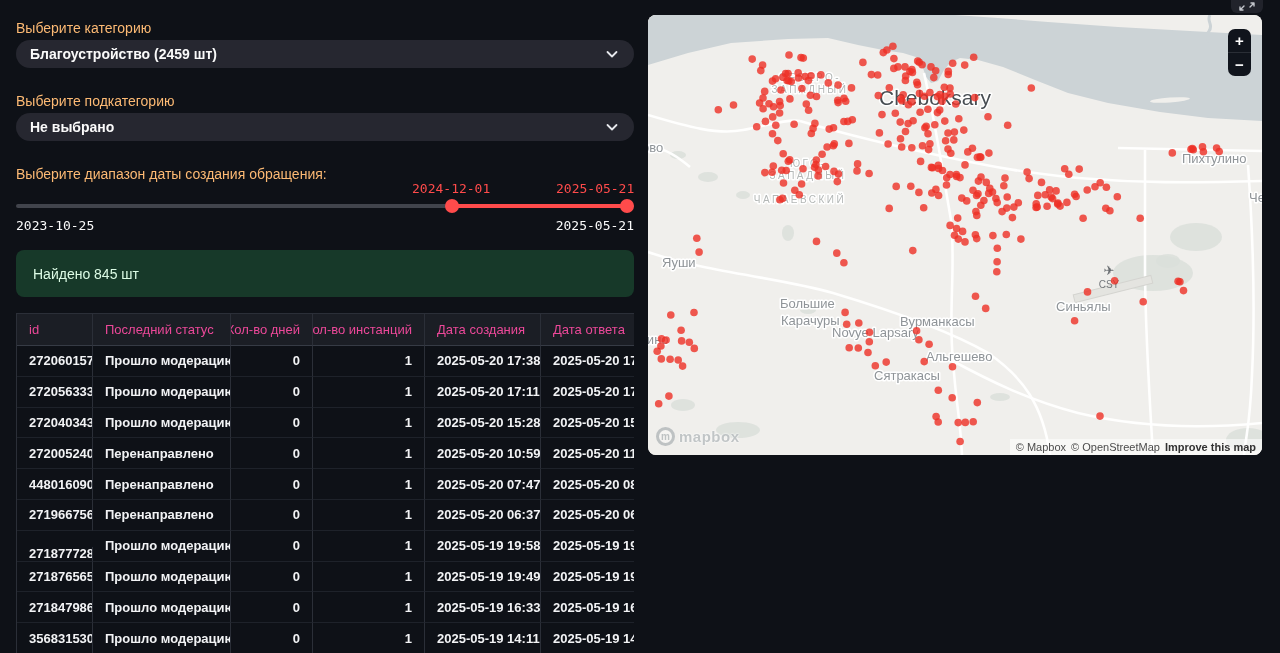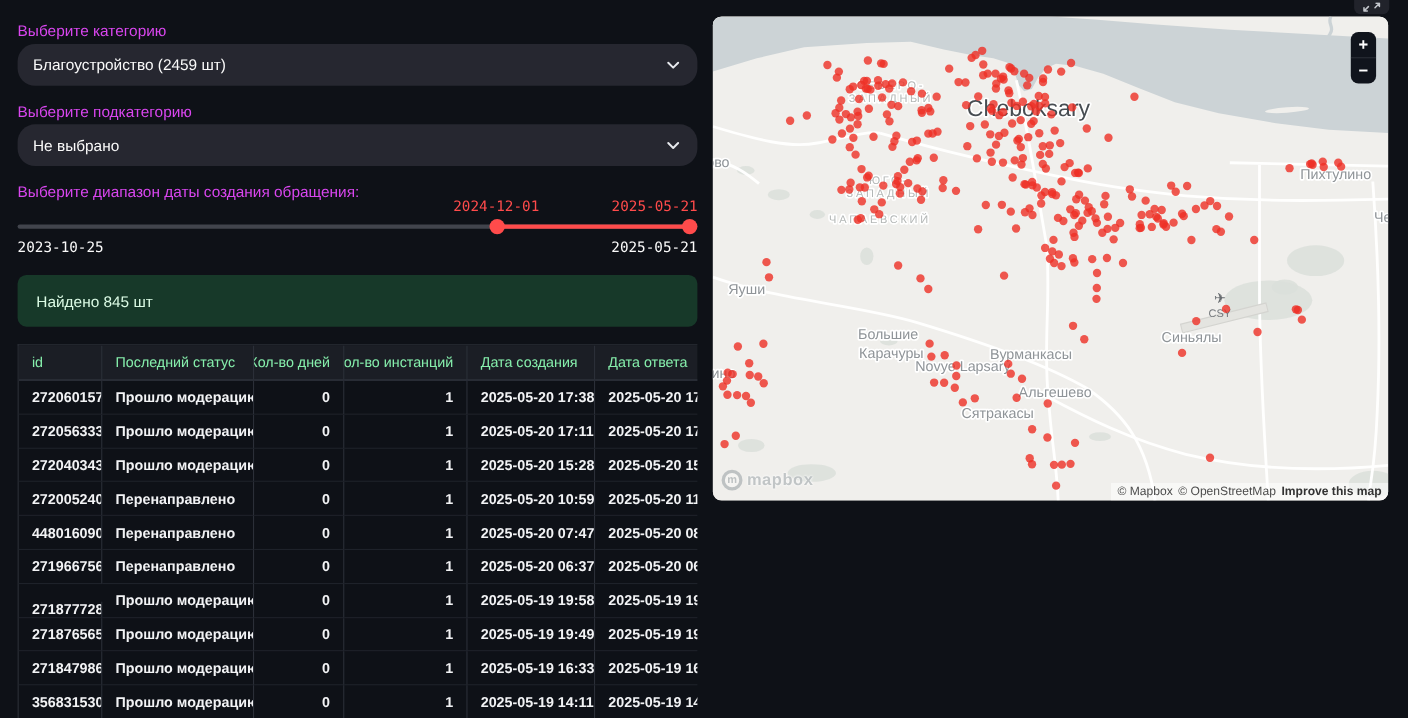--- a/index.html
+++ b/index.html
@@ -1,23 +1,23 @@
 <!DOCTYPE html>
 <html><head>
 <meta charset="utf-8">
 <style>
   * { margin:0; padding:0; box-sizing:border-box; }
   html,body { width:1280px; height:653px; overflow:hidden; }
   body { background:#0e1117; font-family:"Liberation Sans", sans-serif; color:#fafafa; position:relative; }
 
   .left-col { position:absolute; left:16px; top:0; width:618px; }
 
-  .widget-label { font-size:14px; color:#d946ef; position:absolute; left:0; }
-  .selectbox { position:absolute; left:0; width:618px; height:38px; background:#262730; border-radius:16px;
-               display:flex; align-items:center; padding:0 14px; cursor:pointer; }
+  .widget-label { font-size:14px; color:#fdba74; position:absolute; left:0; }
+  .selectbox { position:absolute; left:0; width:618px; height:28px; background:#262730; border-radius:16px;
+               display:flex; align-items:center; padding:0 14px; cursor:pointer;font-weight:bold; }
   .selectbox .sel-text { font-size:14px; color:#fafafa; flex:1; }
   .selectbox svg { flex:0 0 auto; }
 
   
   .slider-zone { position:absolute; left:0; top:183px; width:618px; height:52px; }
   .slider-track { position:absolute; left:0; top:21px; width:618px; height:4px; background:#41444c; border-radius:2px; }
   .slider-active { position:absolute; top:21px; height:4px; background:#ff4b4b; border-radius:2px; }
   .slider-thumb { position:absolute; top:16px; width:14px; height:14px; border-radius:50%; background:#ff4b4b; cursor:grab; }
   .thumb-val { position:absolute; top:-2px; font-family:"DejaVu Sans Mono", monospace; font-size:13px; color:#ff4b4b; white-space:nowrap; }
   .range-min, .range-max { position:absolute; top:35px; font-family:"DejaVu Sans Mono", monospace; font-size:13px; color:#fafafa; }
@@ -25,21 +25,21 @@
 
   .success-box { position:absolute; left:0; top:250px; width:618px; height:47px; background:#173929; border-radius:8px;
                  display:flex; align-items:center; padding:0 17px; }
   .success-box span { font-size:14px; color:#dcfbe5; }
 
   
   .tbl { position:absolute; left:0; top:313px; width:618px; height:340px; overflow:hidden;
          border-left:1px solid #2b2f38; border-top:1px solid #2b2f38; }
   .tbl-row { display:flex; width:684px; }
   .tbl-head { background:#1b1e25; height:32px; }
-  .tbl-head .tbl-cell { color:#86efac; font-weight:400; border-bottom:1px solid #363b45; }
+  .tbl-head .tbl-cell { color:#ec4899; font-weight:400; border-bottom:1px solid #363b45; }
   .tbl-body .tbl-row { height:30.8px; }
   .tbl-cell { font-size:13px; color:#f2f3f5; font-weight:700; border-right:1px solid #2b2f38; border-bottom:1px solid #1e222a;
               display:flex; align-items:center; padding:0 12px; white-space:nowrap; overflow:hidden; flex:0 0 auto; }
   .al-right { justify-content:flex-end; }
 
   
   .map { position:absolute; left:648px; top:15px; width:614px; height:440px; border-radius:8px; overflow:hidden; background:#f0efec; }
   .map svg.base { position:absolute; left:0; top:0; }
   .zoomctl { position:absolute; right:11px; top:14px; width:23px; background:#10141c; border-radius:7px; overflow:hidden; }
   .zoomctl .zbtn { width:23px; height:23px; color:#fff; font-size:15px; line-height:23px; text-align:center; cursor:pointer; font-weight:700; }

